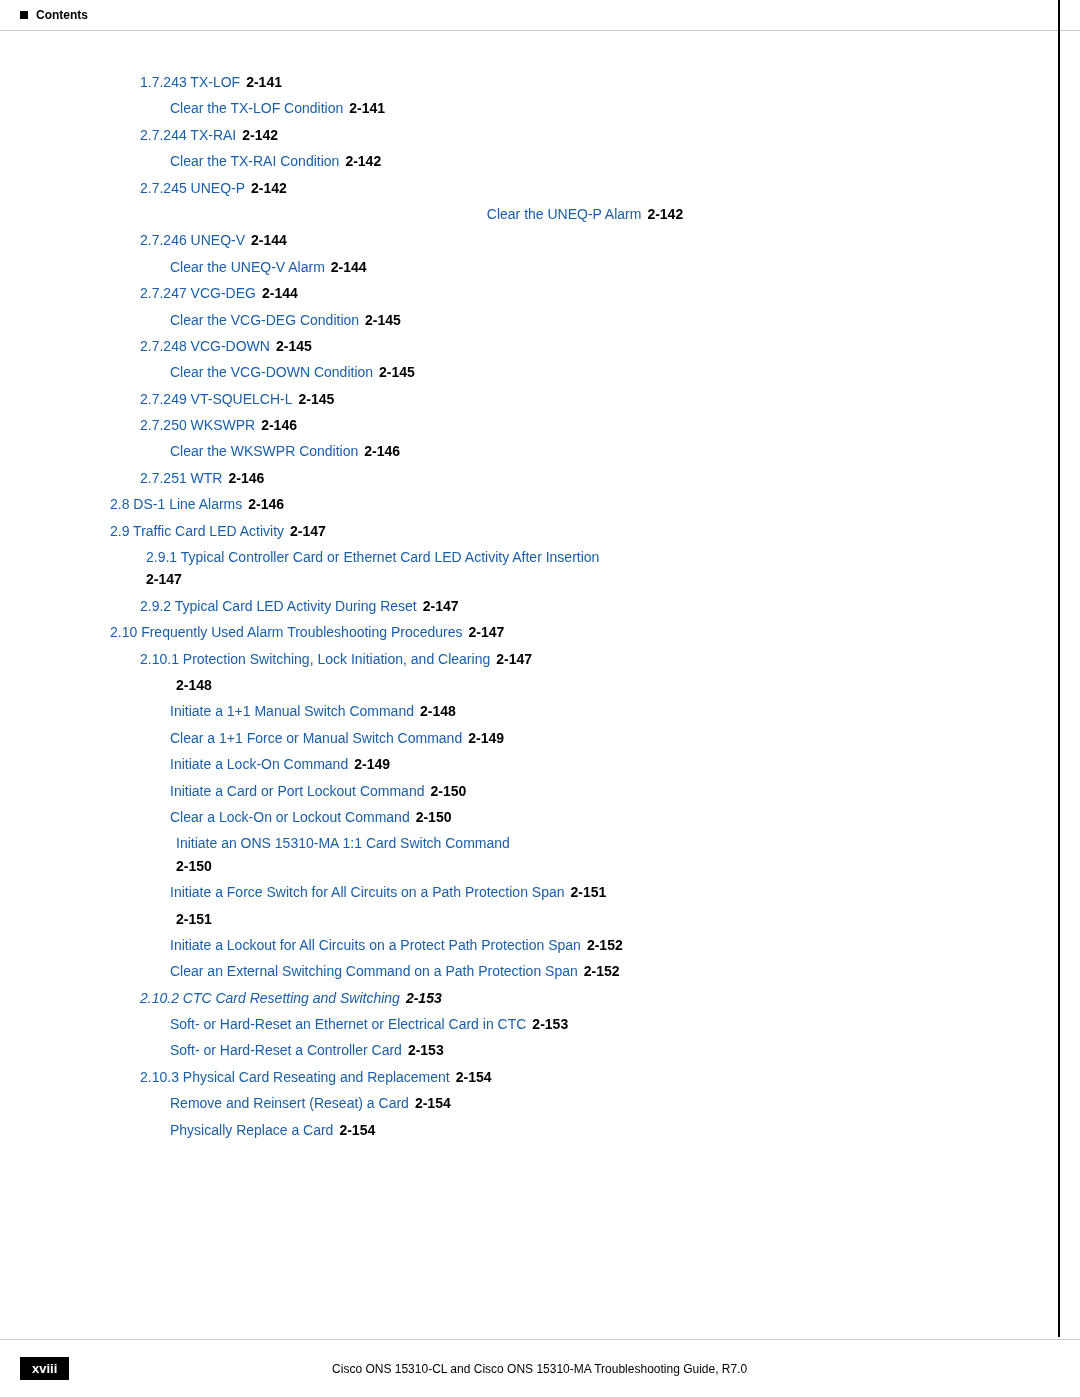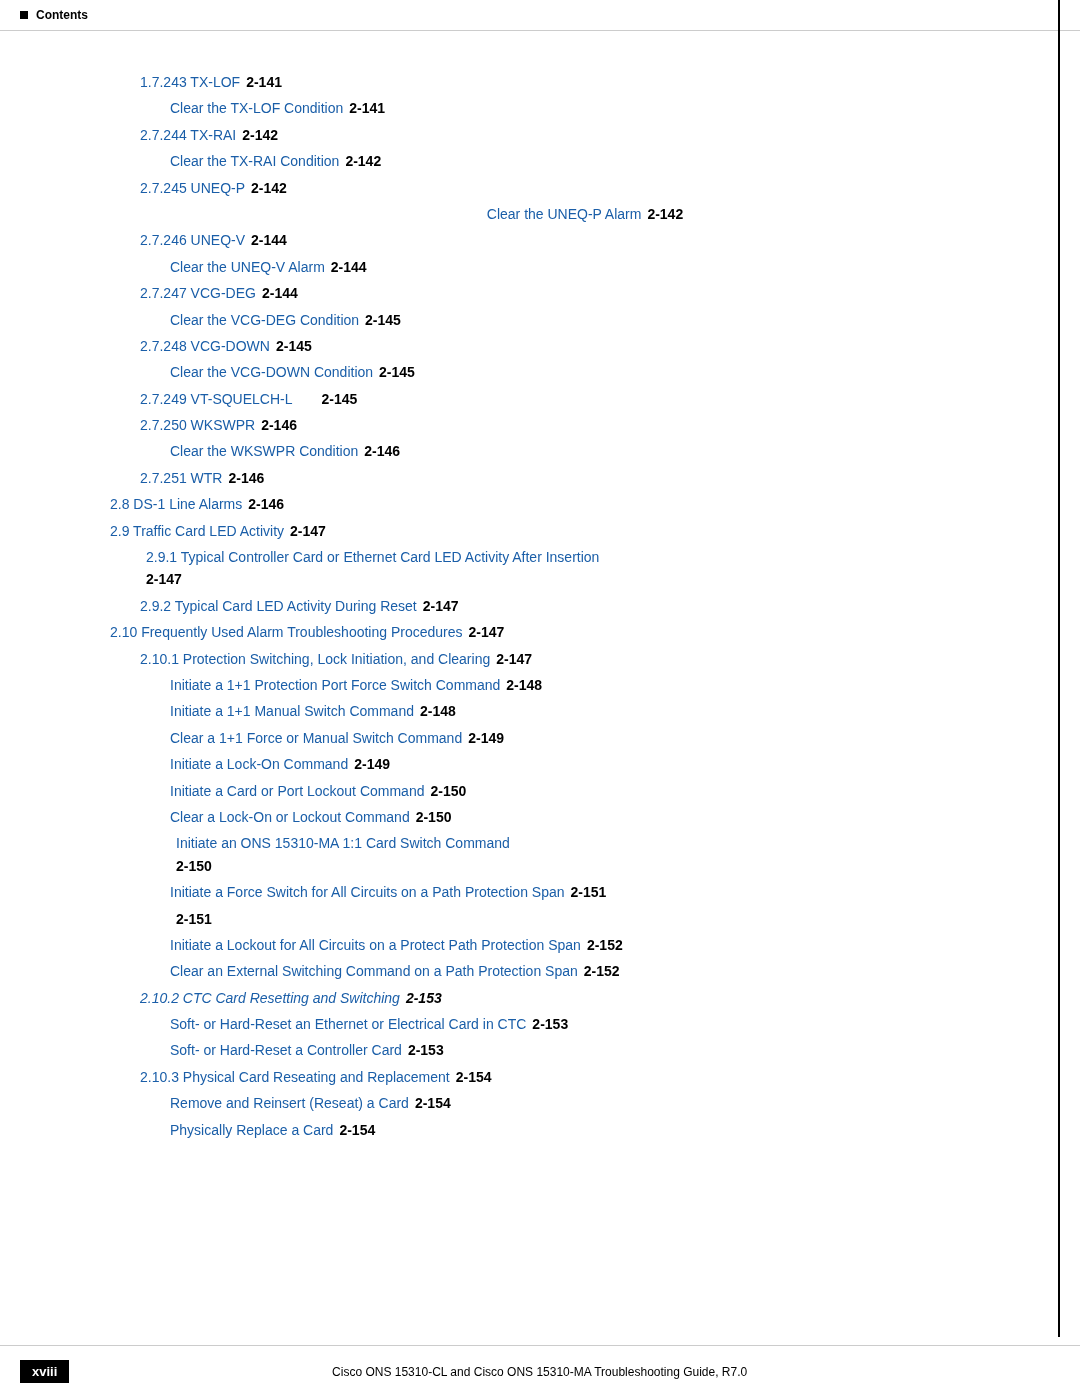--- a/index.html
+++ b/index.html
@@ -69,21 +69,21 @@
       margin-left: 6px;
       white-space: nowrap;
     }
 
     
     .bottom-bar {
       position: absolute;
       bottom: 0;
       left: 0;
       right: 0;
-      height: 52px;
+      height: 58px;
       border-top: 1px solid #cccccc;
       display: flex;
       align-items: center;
       justify-content: space-between;
       padding: 0 20px;
     }
     .bottom-left {
       display: flex;
       align-items: center;
     }
@@ -156,21 +156,21 @@
         <span class="toc-page">2-145</span>
       </div>
       <div class="toc-entry" style="padding-left: 60px;">
         <a class="toc-link" href="#">2.7.248  VCG-DOWN</a>
         <span class="toc-page">2-145</span>
       </div>
       <div class="toc-entry" style="padding-left: 90px;">
         <a class="toc-link" href="#">Clear the VCG-DOWN Condition</a>
         <span class="toc-page">2-145</span>
       </div>
-      <div class="toc-entry" style="padding-left: 60px; gap: 23px;">
+      <div class="toc-entry" style="padding-left: 60px;">
         <a class="toc-link" href="#">2.7.249  VT-SQUELCH-L</a>
         <span class="toc-page">2-145</span>
       </div>
       <div class="toc-entry" style="padding-left: 60px;">
         <a class="toc-link" href="#">2.7.250  WKSWPR</a>
         <span class="toc-page">2-146</span>
       </div>
       <div class="toc-entry" style="padding-left: 90px;">
         <a class="toc-link" href="#">Clear the WKSWPR Condition</a>
         <span class="toc-page">2-146</span>
@@ -197,21 +197,20 @@
       </div>
       <div class="toc-entry" style="padding-left: 30px;">
         <a class="toc-link" href="#">2.10  Frequently Used Alarm Troubleshooting Procedures</a>
         <span class="toc-page">2-147</span>
       </div>
       <div class="toc-entry" style="padding-left: 60px;">
         <a class="toc-link" href="#">2.10.1  Protection Switching, Lock Initiation, and Clearing</a>
         <span class="toc-page">2-147</span>
       </div>
       <div class="toc-entry" style="padding-left: 90px;">
-        <a class="toc-link" href="#">Initiate a 1+1 Protection Port Force Switch Command</a>
         <span class="toc-page">2-148</span>
       </div>
       <div class="toc-entry" style="padding-left: 90px;">
         <a class="toc-link" href="#">Initiate a 1+1 Manual Switch Command</a>
         <span class="toc-page">2-148</span>
       </div>
       <div class="toc-entry" style="padding-left: 90px;">
         <a class="toc-link" href="#">Clear a 1+1 Force or Manual Switch Command</a>
         <span class="toc-page">2-149</span>
       </div>

